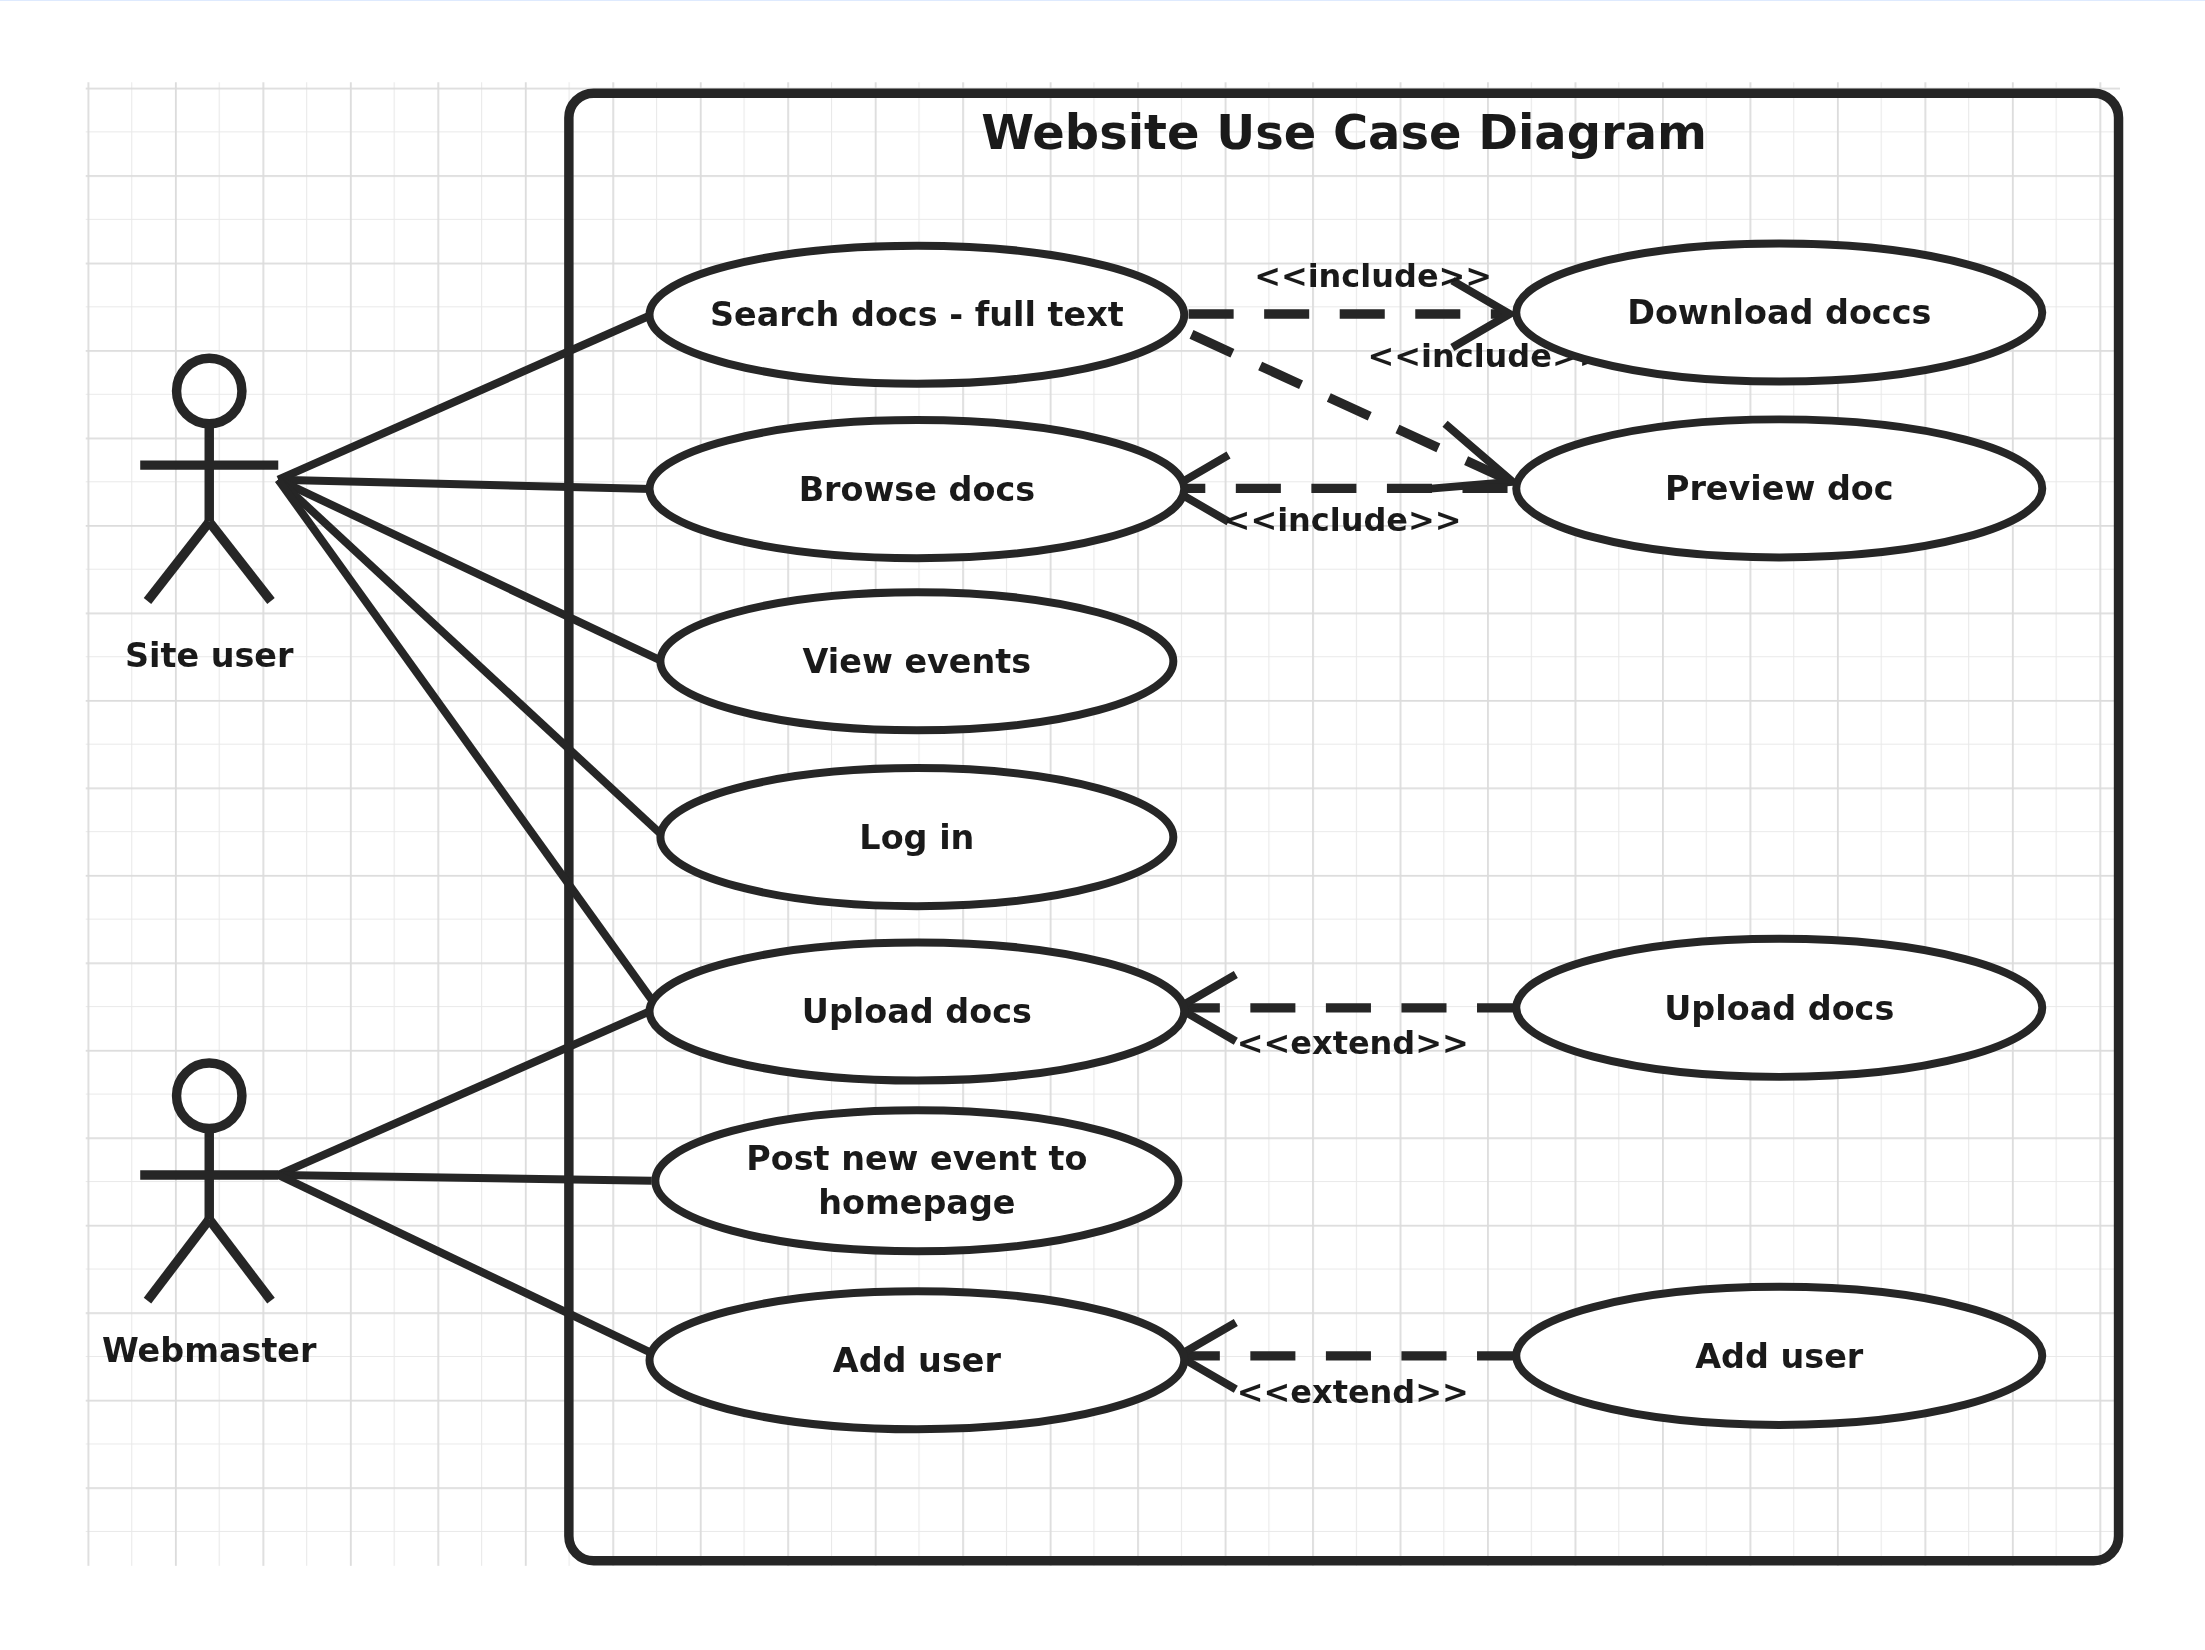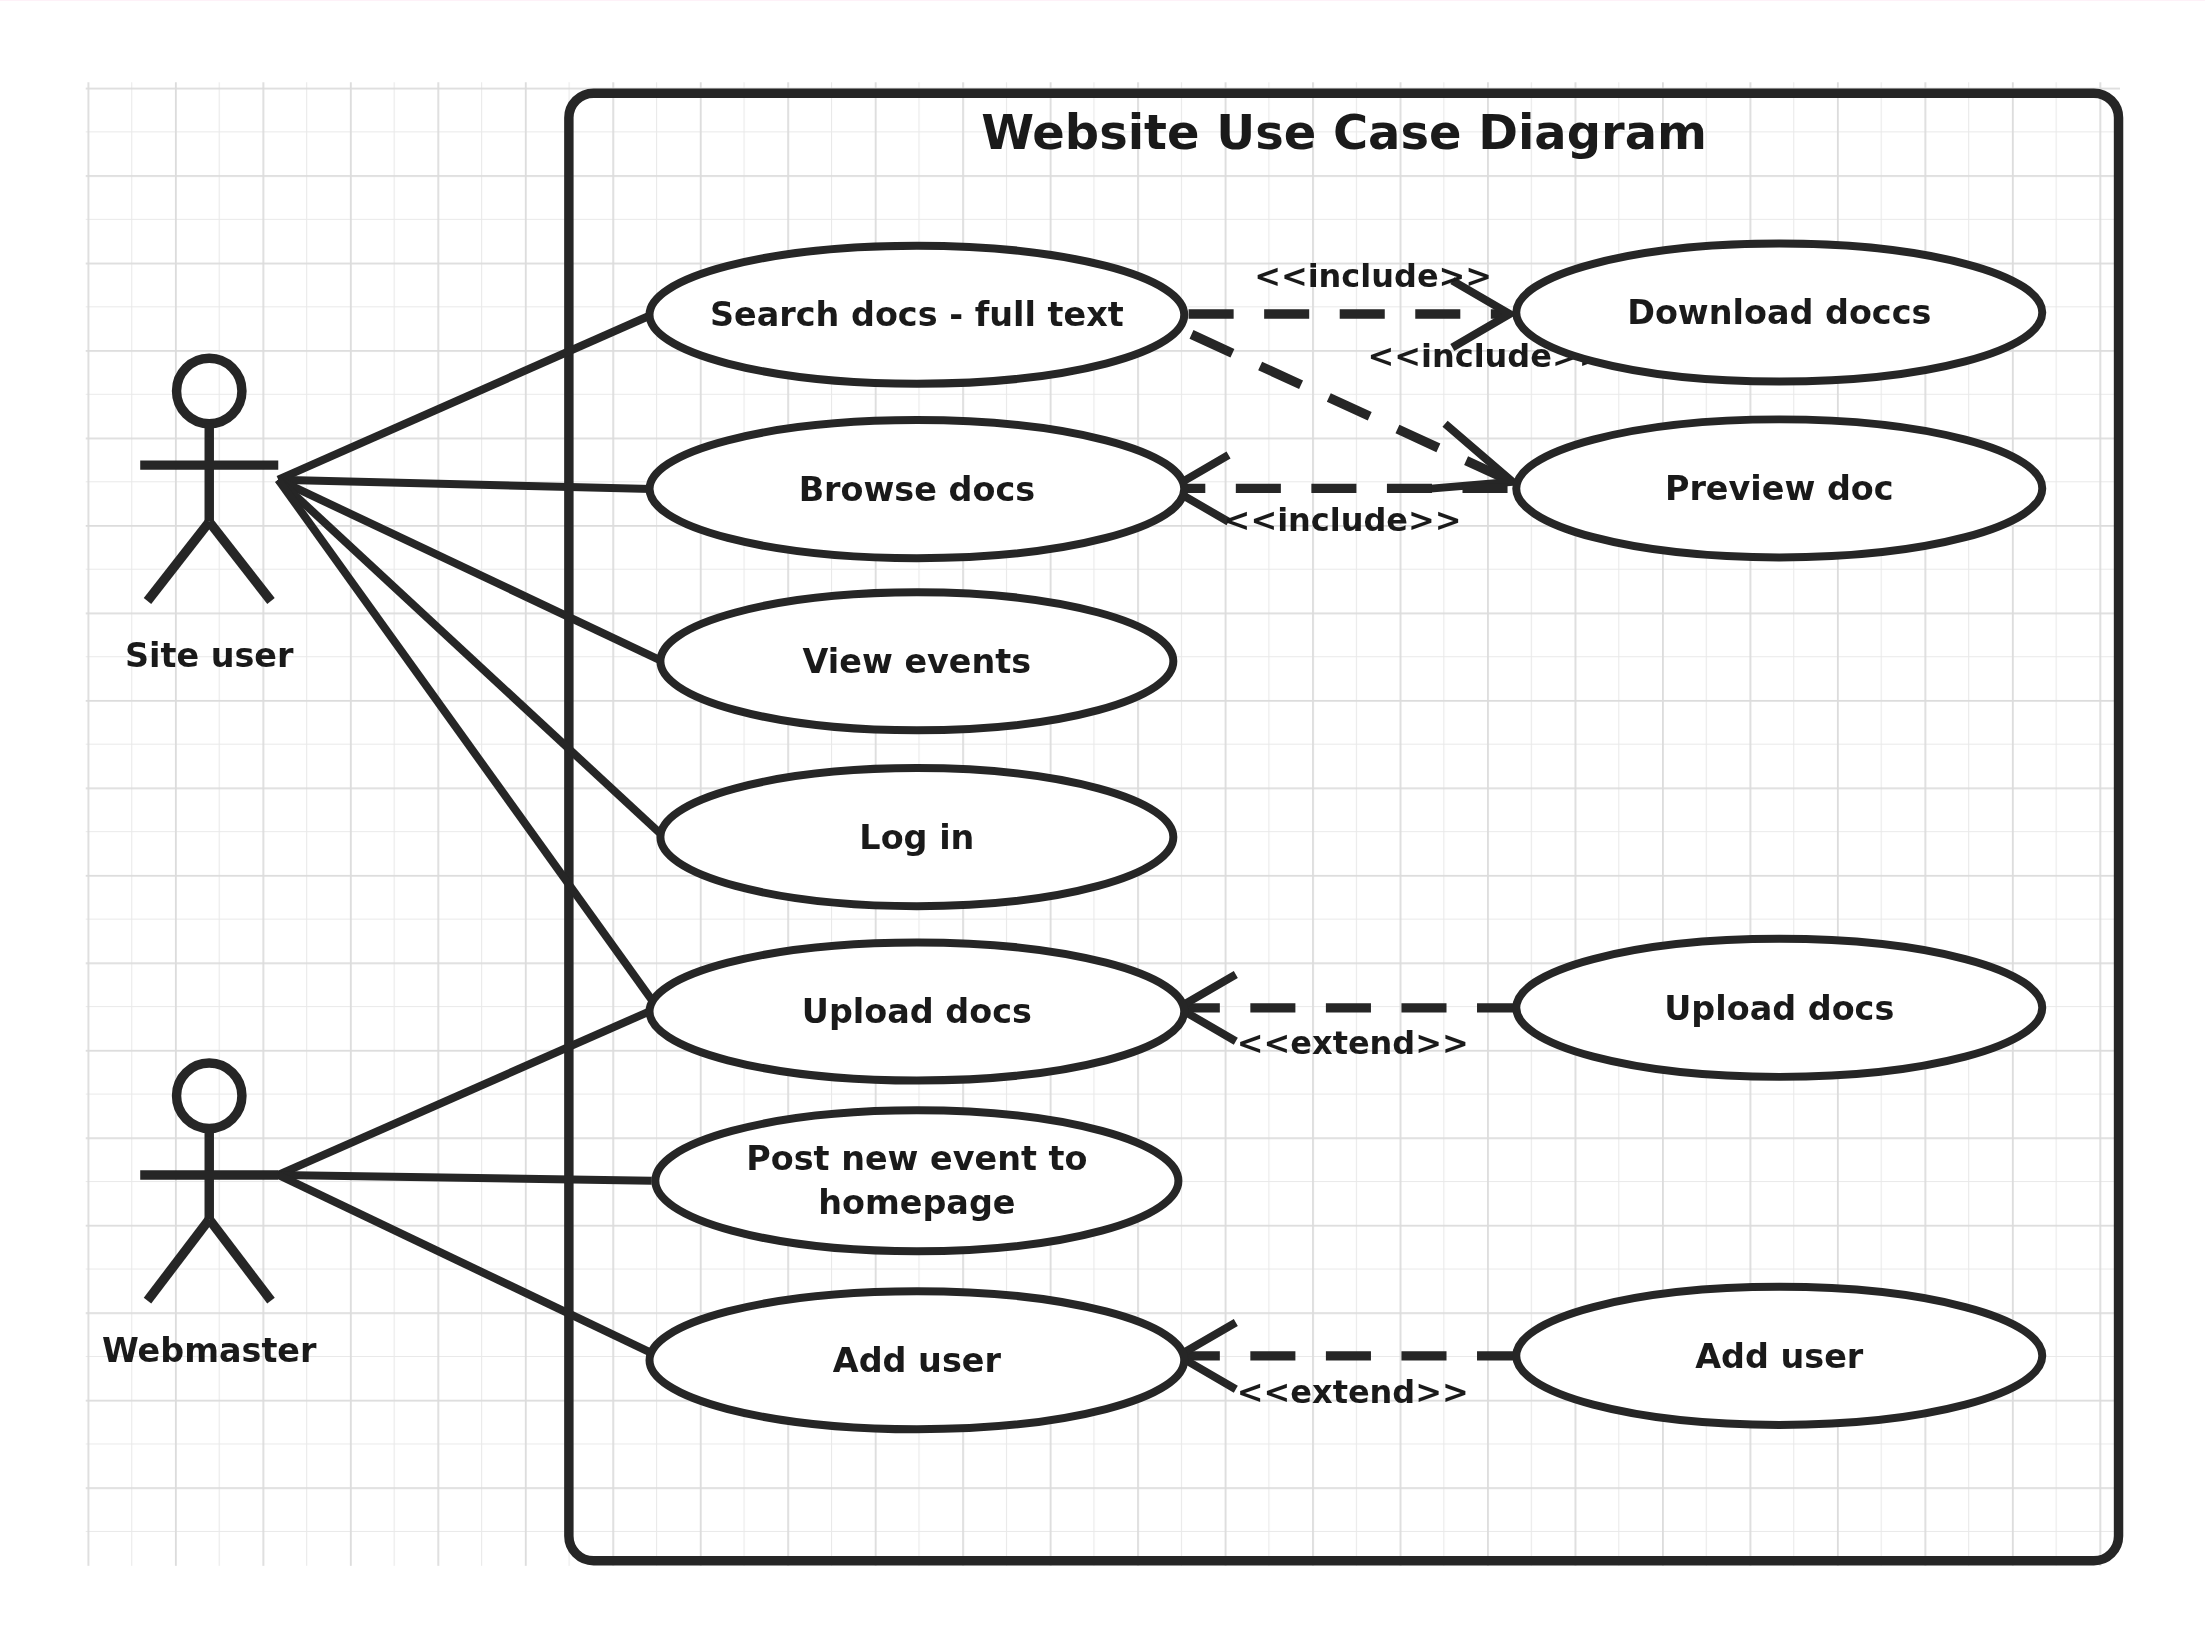--- a/index.html
+++ b/index.html
@@ -8,21 +8,21 @@
     padding: 0;
     background: #ffffff;
   }
   body {
     font-family: "DejaVu Sans", "Liberation Sans", sans-serif;
   }
   #canvas {
     position: relative;
     width: 2205px;
     height: 1651px;
-    background: #f9a8d4;
+    background: #3b82f6;
     overflow: hidden;
   }
   #diagram-svg {
     position: absolute;
     top: 0;
     left: 0;
     width: 2205px;
     height: 1651px;
   }
   .uc-label, .actor-label, .stereo-label, .diagram-title {

